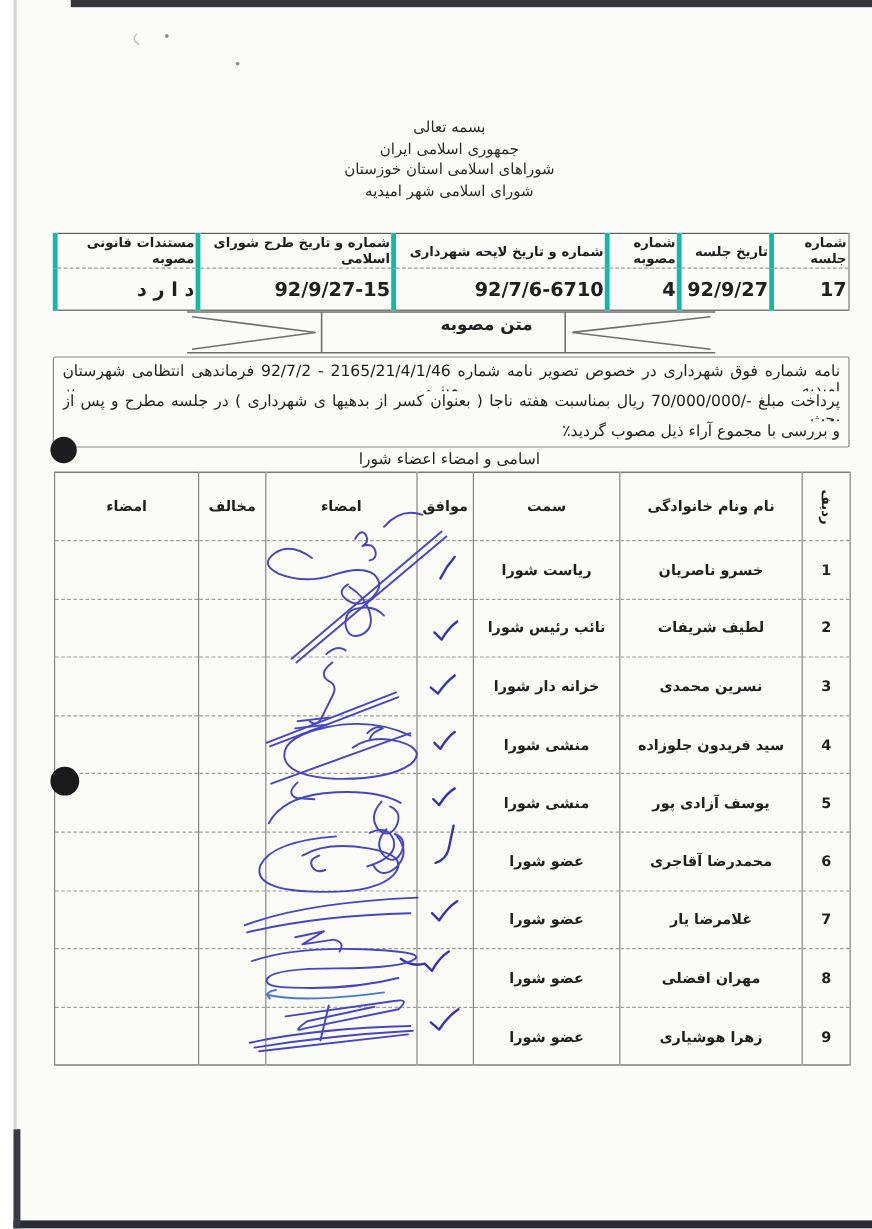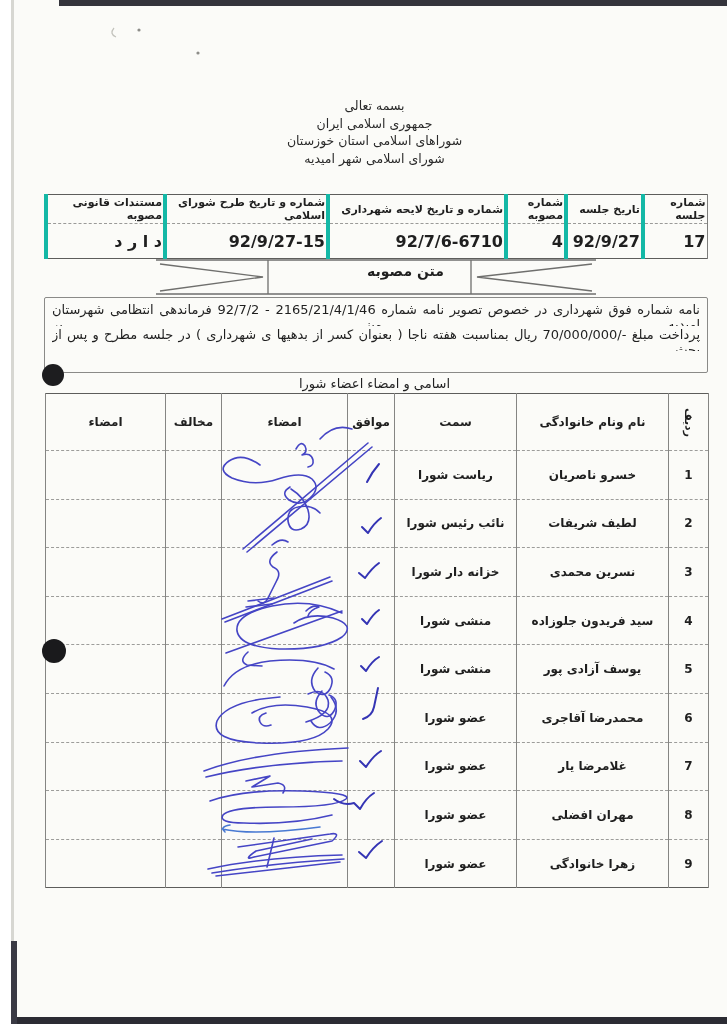--- a/index.html
+++ b/index.html
@@ -77,20 +77,21 @@
       </tr>
     </tbody>
       </table>
   </div>
 
   <div id="banner-title" class="abs">متن مصوبه</div>
 
   <div id="res-box" class="abs">
     <div id="ln1" class="ln j">نامه شماره فوق شهرداری در خصوص تصویر نامه شماره 2165/21/4/1/46 - 92/7/2 فرماندهی انتظامی شهرستان امیدیه مبنــی بر</div>
     <div id="ln2" class="ln j">پرداخت مبلغ -/70/000/000 ریال بمناسبت هفته ناجا ( بعنوان کسر از بدهیها ی شهرداری ) در جلسه مطرح و پس از بحث</div>
+    <div id="ln3" class="ln">و بررسی با مجموع آراء ذیل مصوب گردید٪</div>
   </div>
 
   <div id="members-heading" class="abs">اسامی و امضاء اعضاء شورا</div>
 
   <div id="members-table" class="abs">
     <table>
       <colgroup>
         <col style="width:40px">
           <col style="width:152px">
           <col style="width:122px">
@@ -176,21 +177,21 @@
         <td class="numcell">8</td>
         <td>مهران افضلی</td>
         <td>عضو شورا</td>
         <td></td>
         <td></td>
         <td></td>
         <td></td>
       </tr>
       <tr class="mrow">
         <td class="numcell">9</td>
-        <td>زهرا خانوادگی</td>
+        <td>زهرا هوشیاری</td>
         <td>عضو شورا</td>
         <td></td>
         <td></td>
         <td></td>
         <td></td>
       </tr>
     </tbody>
       </table>
   </div>
 

